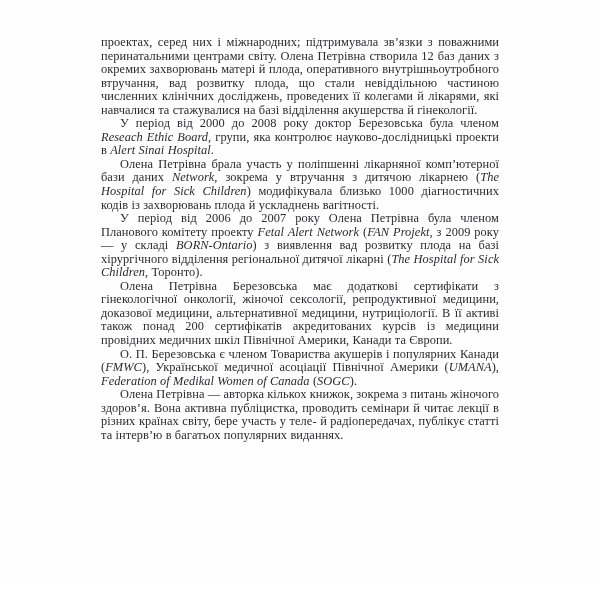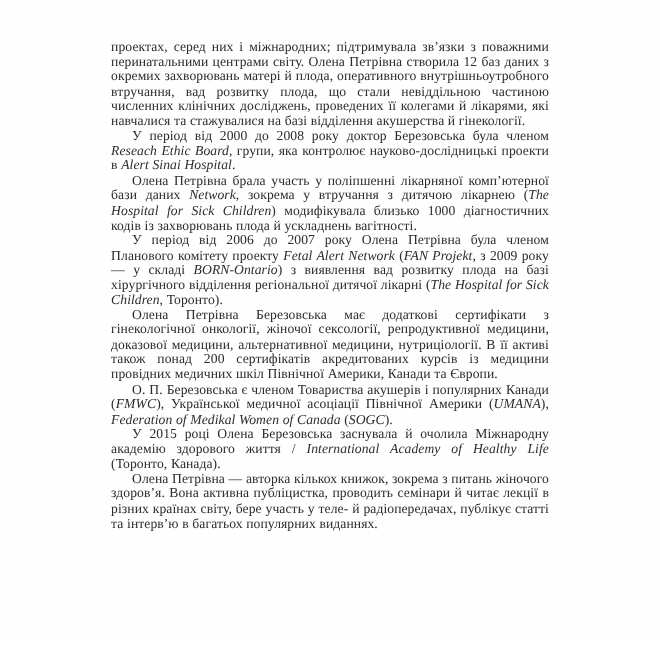--- a/index.html
+++ b/index.html
@@ -52,16 +52,15 @@
 <body>
 
 <div id="page">
   <div id="text-column">
       <p class="para cont"><span>проектах, серед них і міжнародних; підтримувала зв’язки з поважними перинатальними центрами світу. Олена Петрівна створила 12 баз даних з окремих захворювань матері й плода, оперативного внутрішньоутробного втручання, вад розвитку плода, що стали невіддільною частиною численних клінічних досліджень, проведених її колегами й лікарями, які навчалися та стажувалися на базі відділення акушерства й гінекології.</span></p>
       <p class="para"><span>У період від 2000 до 2008 року доктор Березовська була членом </span><em class="it">Reseach Ethic Board</em><span>, групи, яка контролює науково-дослідницькі проекти в </span><em class="it">Alert Sinai Hospital</em><span>.</span></p>
       <p class="para"><span>Олена Петрівна брала участь у поліпшенні лікарняної комп’ютерної бази даних </span><em class="it">Network</em><span>, зокрема у втручання з дитячою лікарнею (</span><em class="it">The Hospital for Sick Children</em><span>) модифікувала близько 1000 діагностичних кодів із захворювань плода й ускладнень вагітності.</span></p>
       <p class="para"><span>У період від 2006 до 2007 року Олена Петрівна була членом Планового комітету проекту </span><em class="it">Fetal Alert Network</em><span> (</span><em class="it">FAN Projekt</em><span>, з 2009 року — у складі </span><em class="it">BORN-Ontario</em><span>) з виявлення вад розвитку плода на базі хірургічного відділення регіональної дитячої лікарні (</span><em class="it">The Hospital for Sick Children</em><span>, Торонто).</span></p>
       <p class="para"><span>Олена Петрівна Березовська має додаткові сертифікати з гінекологічної онкології, жіночої сексології, репродуктивної медицини, доказової медицини, альтернативної медицини, нутриціології. В її активі також понад 200 сертифікатів акредитованих курсів із медицини провідних медичних шкіл Північної Америки, Канади та Європи.</span></p>
       <p class="para"><span>О. П. Березовська є членом Товариства акушерів і популярних Канади (</span><em class="it">FMWC</em><span>), Української медичної асоціації Північної Америки (</span><em class="it">UMANA</em><span>), </span><em class="it">Federation of Medikal Women of Canada</em><span> (</span><em class="it">SOGC</em><span>).</span></p>
-      <p class="para"><span>У 2015 році Олена Березовська заснувала й очолила Міжнародну академію здорового життя / </span><em class="it">International Academy of Healthy Life</em><span> (Торонто, Канада).</span></p>
       <p class="para"><span>Олена Петрівна — авторка кількох книжок, зокрема з питань жіночого здоров’я. Вона активна публіцистка, проводить семінари й читає лекції в різних країнах світу, бере участь у теле- й радіопередачах, публікує статті та інтерв’ю в багатьох популярних виданнях.</span></p>
     </div>
 </div>
 
 </body></html>

